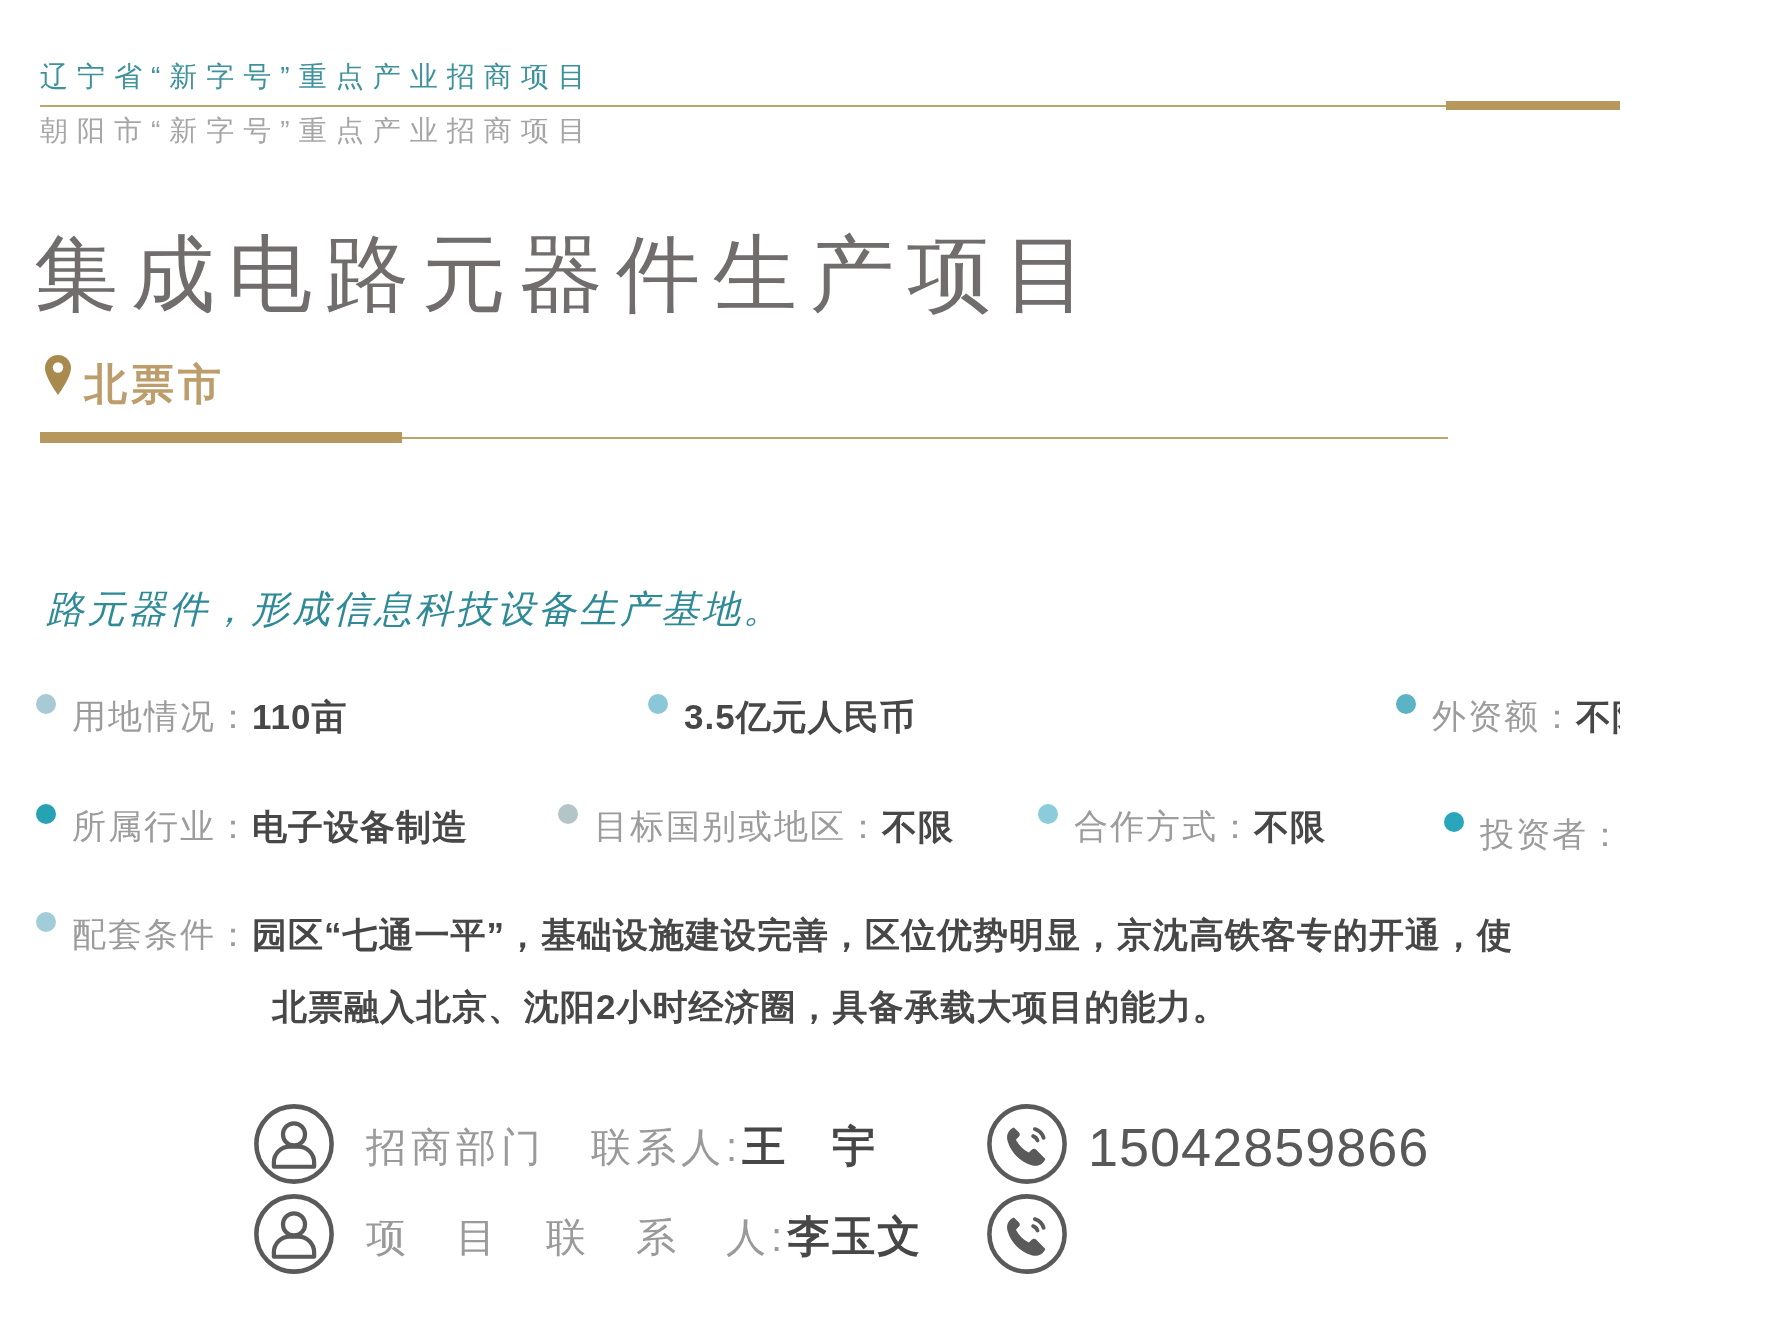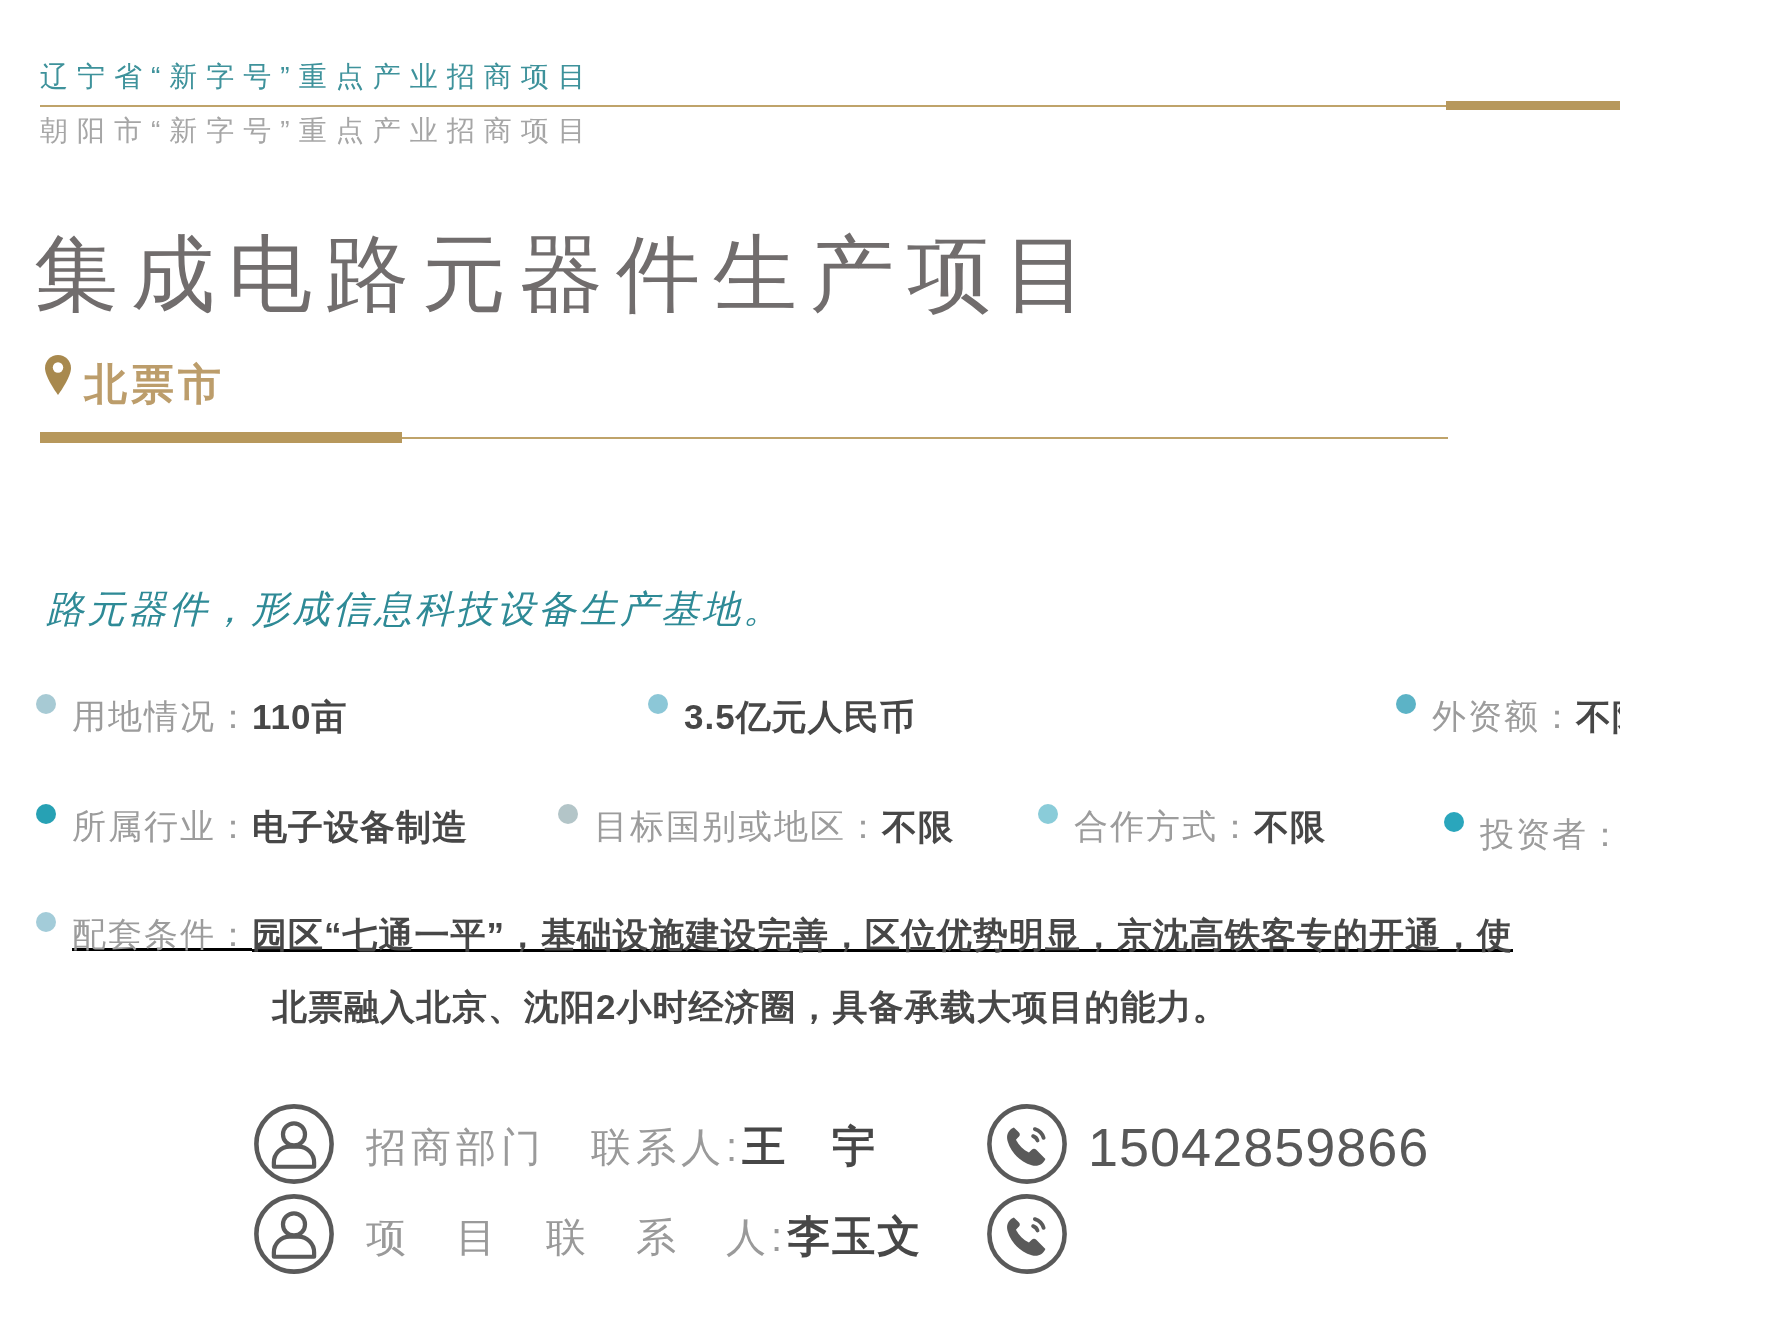--- a/index.html
+++ b/index.html
@@ -37,21 +37,21 @@
   .dot{width:20px;height:20px;border-radius:50%;margin-right:16px;flex:0 0 auto;}
   .flabel{font-size:34px;color:#9c9c9c;letter-spacing:2px;font-weight:400;}
   .fvalue{font-size:35px;font-weight:bold;color:#474747;letter-spacing:1px;}
   .f-land{left:36px;top:694px;}
   .f-invest{left:648px;top:694px;}
   .f-foreign{left:1396px;top:694px;}
   .f-industry{left:36px;top:804px;}
   .f-target{left:558px;top:804px;}
   .f-coop{left:1038px;top:804px;}
   .f-investor{left:1444px;top:804px;margin-top:8px;}
-  .f-support{left:36px;top:912px;text-decoration:underline;}
+  .f-support{left:36px;top:912px;}
   .sup-line2{left:272px;top:984px;font-size:35px;font-weight:bold;color:#474747;
              letter-spacing:1px;white-space:nowrap;}
 
   
   .contact{left:252px;width:1420px;height:86px;}
   .contact1{top:1102px;}
   .contact2{top:1192px;}
   .cicon{position:absolute;left:0;top:0;width:84px;height:84px;color:#5a5a5a;}
   .picon{position:absolute;left:733px;top:0;width:84px;height:84px;color:#5a5a5a;}
   .ctext{position:absolute;left:114px;top:16px;display:flex;align-items:baseline;white-space:nowrap;}

